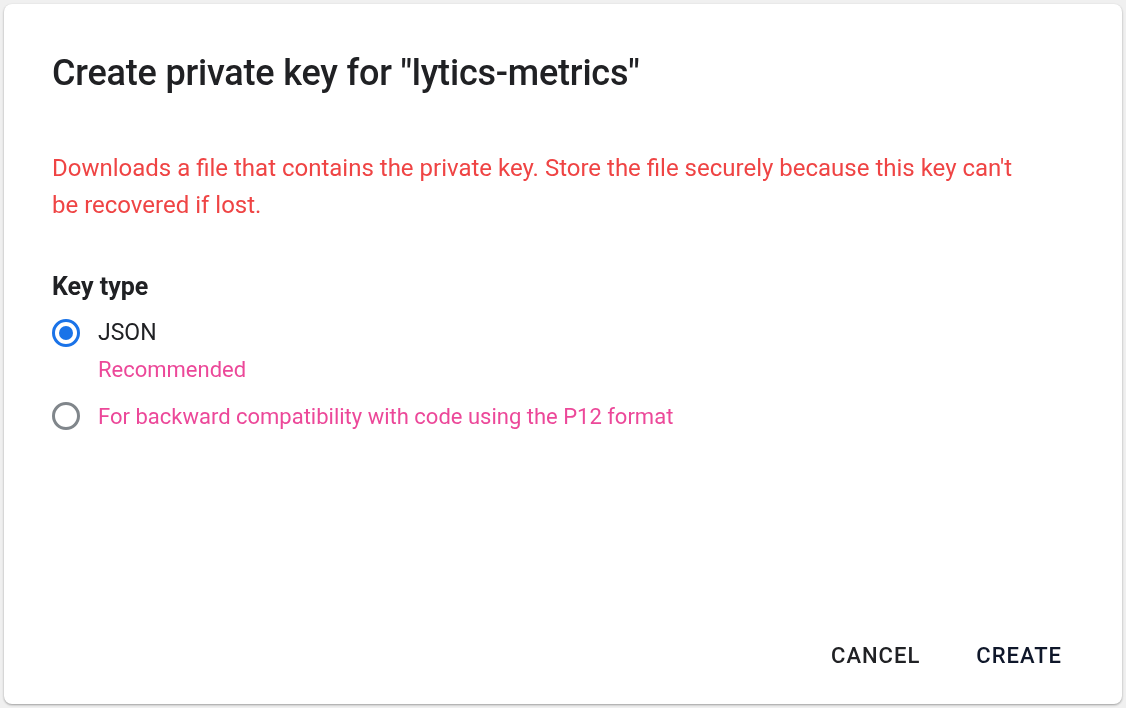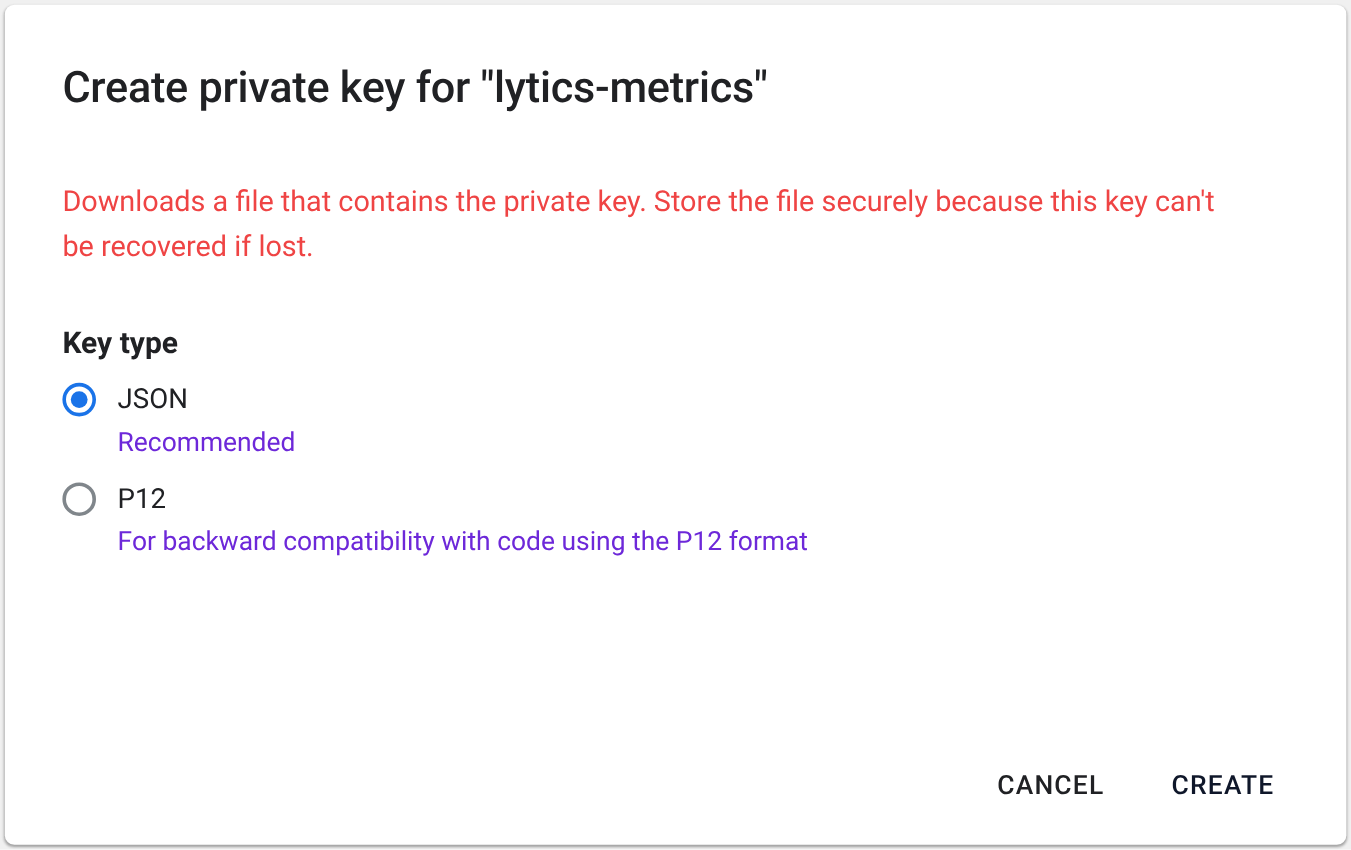--- a/index.html
+++ b/index.html
@@ -86,21 +86,21 @@
       flex-direction: column;
       gap: 8px;
     }
     .radio-label {
       font-size: 23px;
       color: #202124;
       line-height: 1.2;
     }
     .radio-sublabel {
       font-size: 22px;
-      color: #6d28d9;
+      color: #ec4899;
       line-height: 1.4;
     }
     .dialog-actions {
       position: absolute;
       bottom: 28px;
       right: 48px;
       display: flex;
       gap: 32px;
       align-items: center;
     }
@@ -137,21 +137,20 @@
       <div class="radio-circle selected"></div>
       <div class="radio-content">
         <div class="radio-label">JSON</div>
         <div class="radio-sublabel">Recommended</div>
       </div>
     </div>
 
     <div class="radio-option">
       <div class="radio-circle unselected"></div>
       <div class="radio-content">
-        <div class="radio-label">P12</div>
         <div class="radio-sublabel">For backward compatibility with code using the P12 format</div>
       </div>
     </div>
   </div>
 
   <div class="dialog-actions">
     <button class="btn btn-cancel">CANCEL</button>
     <button class="btn btn-create">CREATE</button>
   </div>
 </div>

